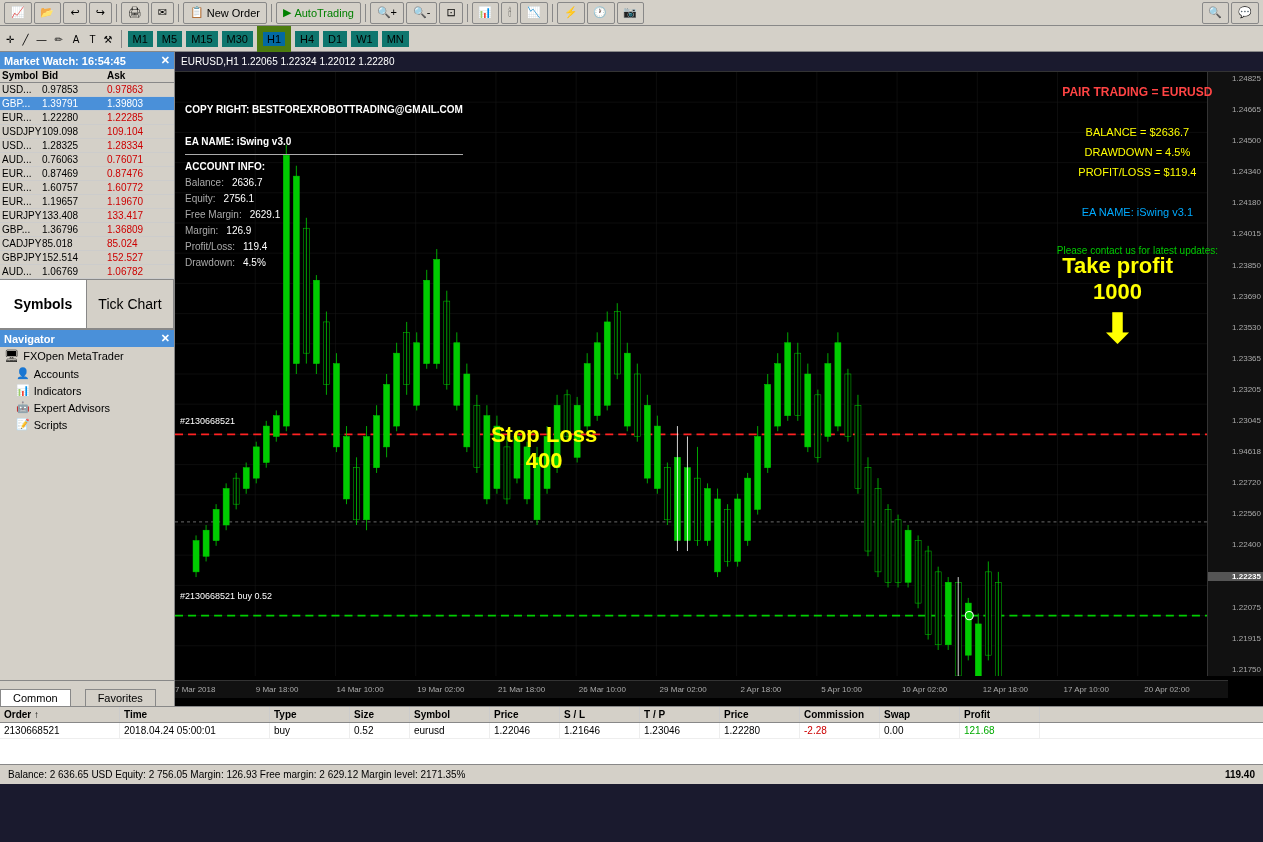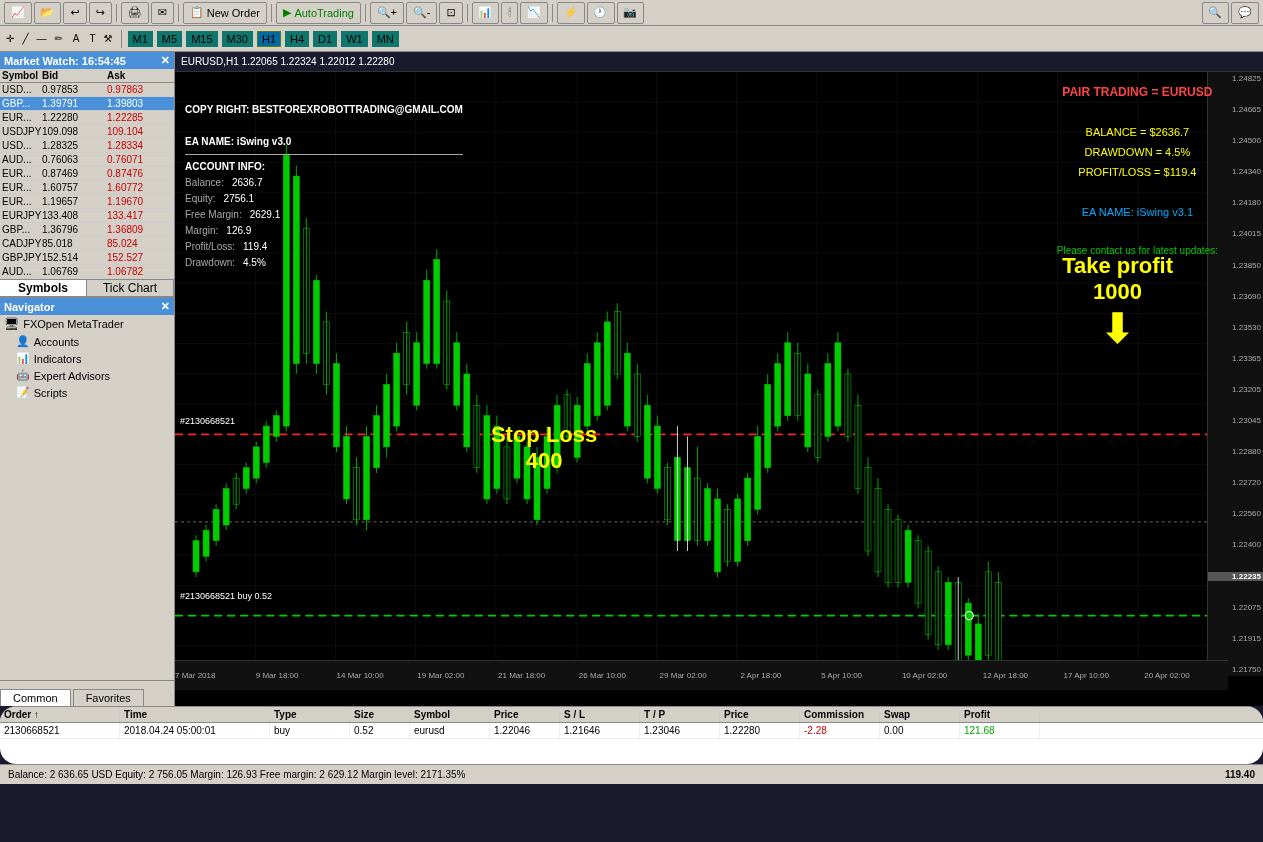--- a/index.html
+++ b/index.html
@@ -43,21 +43,21 @@
     }
     .tb-sep { width: 1px; height: 18px; background: #888; margin: 0 2px; }
     .period-btn {
       background: #0f766e;
       border: 1px solid transparent;
       padding: 1px 4px;
       cursor: pointer;
       font-size: 11px;
       color: #000;
     }
-    .period-btn.active { border: 1px solid #4d7c0f; background: #0369a1; }
+    .period-btn.active { border: 6px solid #4d7c0f; background: #0369a1; }
 
     
     #main-area {
       display: flex;
       height: calc(842px - 52px - 26px - 26px);
     }
 
     
     #left-panel {
       width: 175px;
@@ -105,22 +105,22 @@
     
     #mw-tabs {
       display: flex;
       border-top: 1px solid #888;
       border-bottom: 1px solid #888;
       background: #d4d0c8;
     }
     .mw-tab {
       flex: 1;
       text-align: center;
-      padding: 1px 4px;
-      font-size: 12px;
+      padding: 16px 4px;
+      font-size: 14px;
       cursor: pointer;
       border-right: 1px solid #888;
       color: #000;
     }
     .mw-tab.active { background: #fff; font-weight: bold; }
 
     
     #navigator {
       flex: 1;
       overflow: hidden;
@@ -212,24 +212,24 @@
     }
     .price-tick.current {
       background: #555;
       color: #fff;
       font-weight: bold;
     }
 
     
     #time-axis {
       position: absolute;
-      bottom: 16px;
+      bottom: 8px;
       left: 0;
       right: 35px;
-      height: 30px;
+      height: 18px;
       background: #111;
       border-top: 1px solid #333;
       display: flex;
       align-items: center;
       overflow: hidden;
     }
     .time-tick {
       font-size: 8px;
       color: #aaa;
       position: absolute;
@@ -334,21 +334,20 @@
       margin-right: 2px;
     }
     .bottom-tab.active { background: #fff; }
 
     
     #orders-area {
       height: 58px;
       background: #fff;
       border-top: 1px solid #888;
       overflow: auto;
-      border-radius: 16px;
     }
     #orders-header {
       background: #d4d0c8;
       display: grid;
       grid-template-columns: 120px 150px 80px 60px 80px 70px 80px 80px 80px 80px 80px 80px 80px;
       border-bottom: 1px solid #888;
       position: sticky;
       top: 0;
     }
     .orders-col {
@@ -567,21 +566,21 @@
             <span>🤖</span>
             <span>Expert Advisors</span>
           </div>
           <div class="nav-tree-item">
             <span>📝</span>
             <span>Scripts</span>
           </div>
         </div>
     </div>
 
-    <div id="bottom-tabs" style="margin-top:auto;">
+    <div id="bottom-tabs" style="margin-top:auto;gap:12px;">
       <div class="bottom-tab active">Common</div>
       <div class="bottom-tab">Favorites</div>
     </div>
   </div>
 
   <div id="chart-area">
 
     <div id="chart-header">
       <span style="color:#fff;">EURUSD,H1  1.22065  1.22324  1.22012  1.22280</span>
     </div>
@@ -943,21 +942,21 @@
         <div class="price-tick">1.24500</div>
         <div class="price-tick">1.24340</div>
         <div class="price-tick">1.24180</div>
         <div class="price-tick">1.24015</div>
         <div class="price-tick">1.23850</div>
         <div class="price-tick">1.23690</div>
         <div class="price-tick">1.23530</div>
         <div class="price-tick">1.23365</div>
         <div class="price-tick">1.23205</div>
         <div class="price-tick">1.23045</div>
-        <div class="price-tick">1.22880</div>
+        <div class="price-tick">1.94618</div>
         <div class="price-tick">1.22720</div>
         <div class="price-tick">1.22560</div>
         <div class="price-tick">1.22400</div>
         <div class="price-tick current">1.22235</div>
         <div class="price-tick">1.22075</div>
         <div class="price-tick">1.21915</div>
         <div class="price-tick">1.21750</div>
       </div>
 
     <div id="time-axis">

